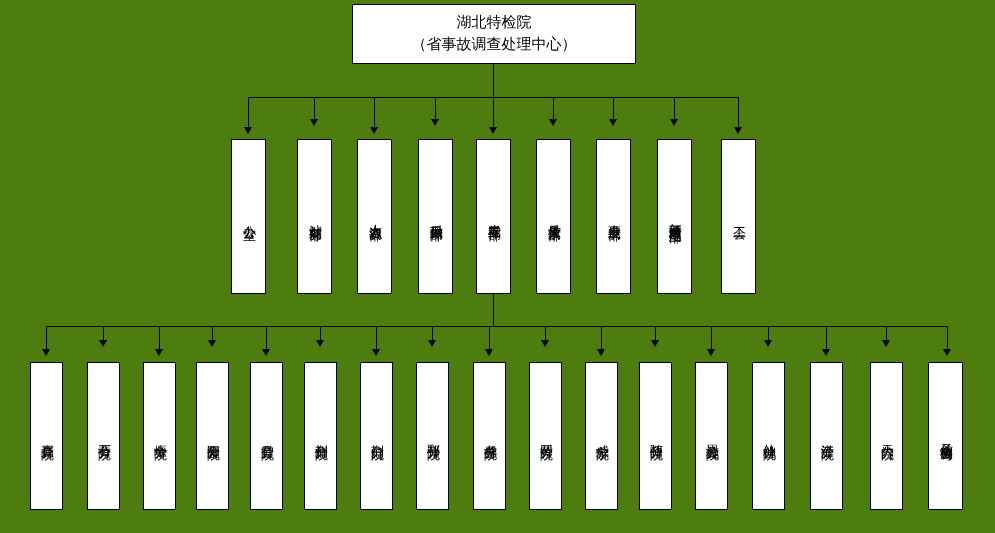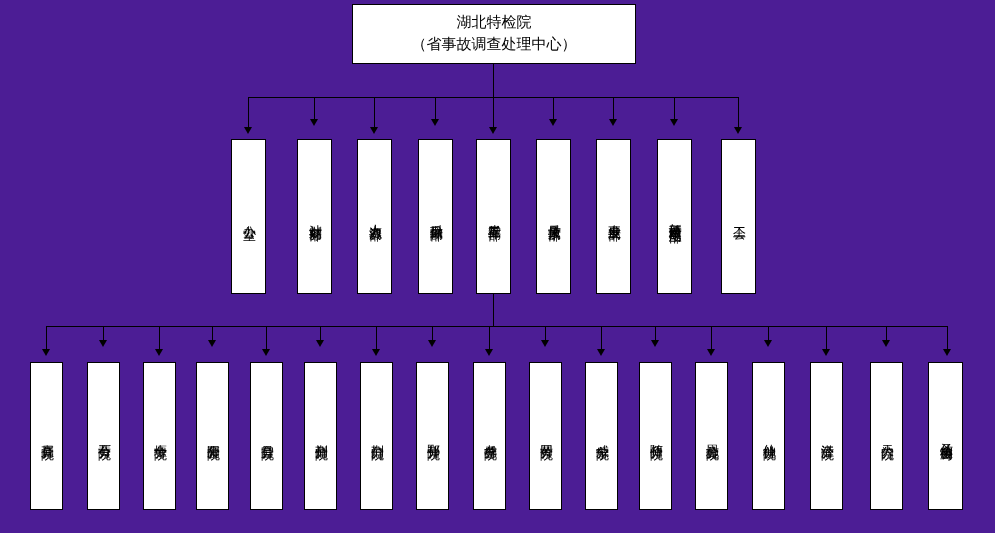--- a/index.html
+++ b/index.html
@@ -7,21 +7,21 @@
     padding: 0;
     background: #ffffff;
   }
   body {
     font-family: "DejaVu Sans", sans-serif;
   }
   #chart {
     position: relative;
     width: 995px;
     height: 533px;
-    background: #4c1d95;
+    background: #4d7c0f;
     overflow: hidden;
   }
   .box {
     position: absolute;
     box-sizing: border-box;
     border: 1px solid #000000;
     background: #ffffff;
     display: flex;
     align-items: center;
     justify-content: center;

